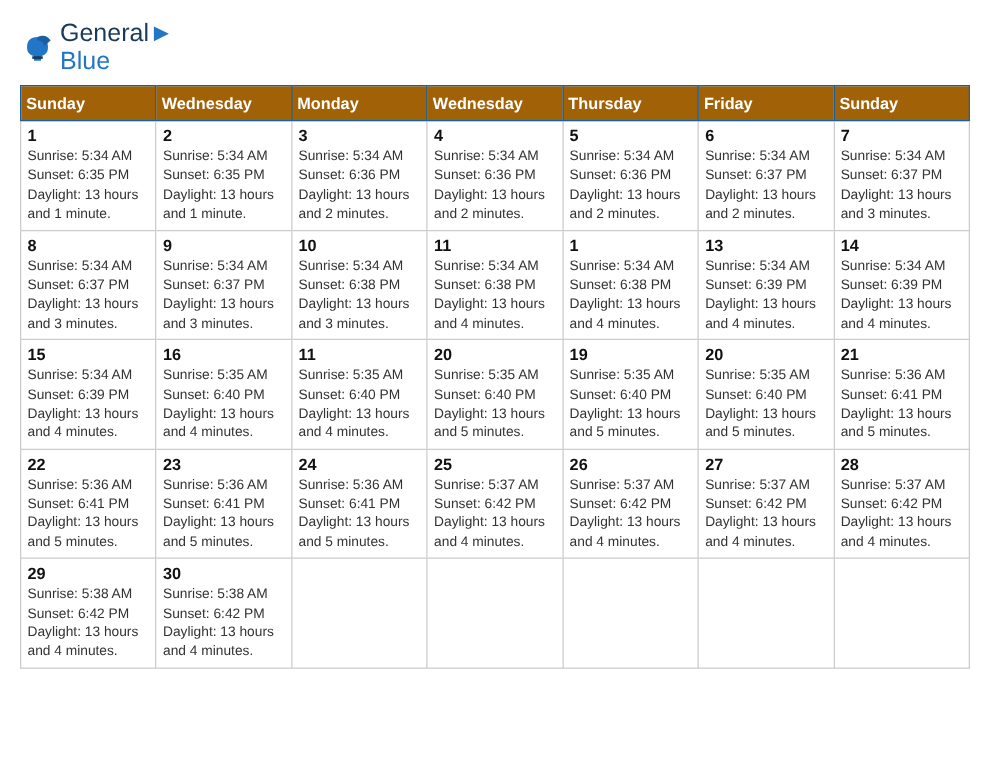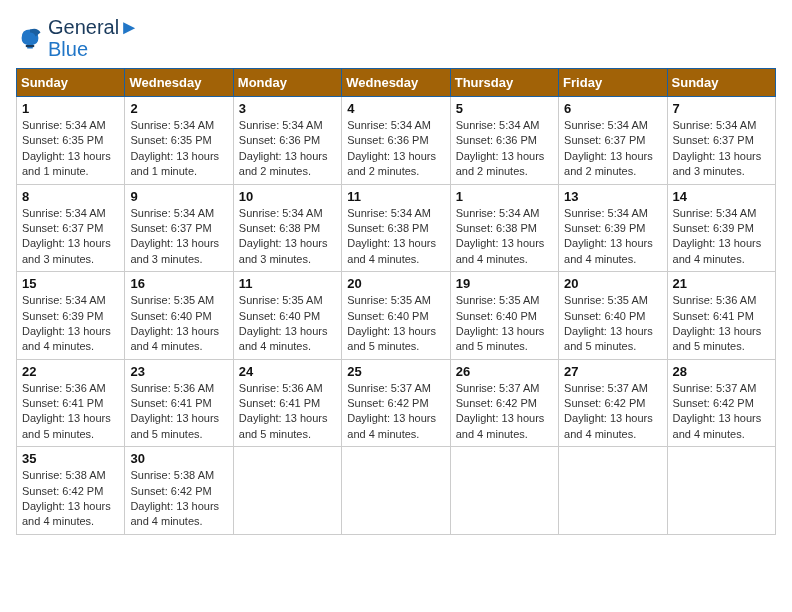--- a/index.html
+++ b/index.html
@@ -350,21 +350,21 @@
         <span class="day-num">28</span>
         <div class="day-info">
           Sunrise: 5:37 AM<br>
           Sunset: 6:42 PM<br>
           Daylight: 13 hours and 4 minutes.
         </div>
       </td>
       </tr>
       <tr>
         <td>
-        <span class="day-num">35</span>
+        <span class="day-num">29</span>
         <div class="day-info">
           Sunrise: 5:38 AM<br>
           Sunset: 6:42 PM<br>
           Daylight: 13 hours and 4 minutes.
         </div>
       </td>
         <td>
         <span class="day-num">30</span>
         <div class="day-info">
           Sunrise: 5:38 AM<br>

